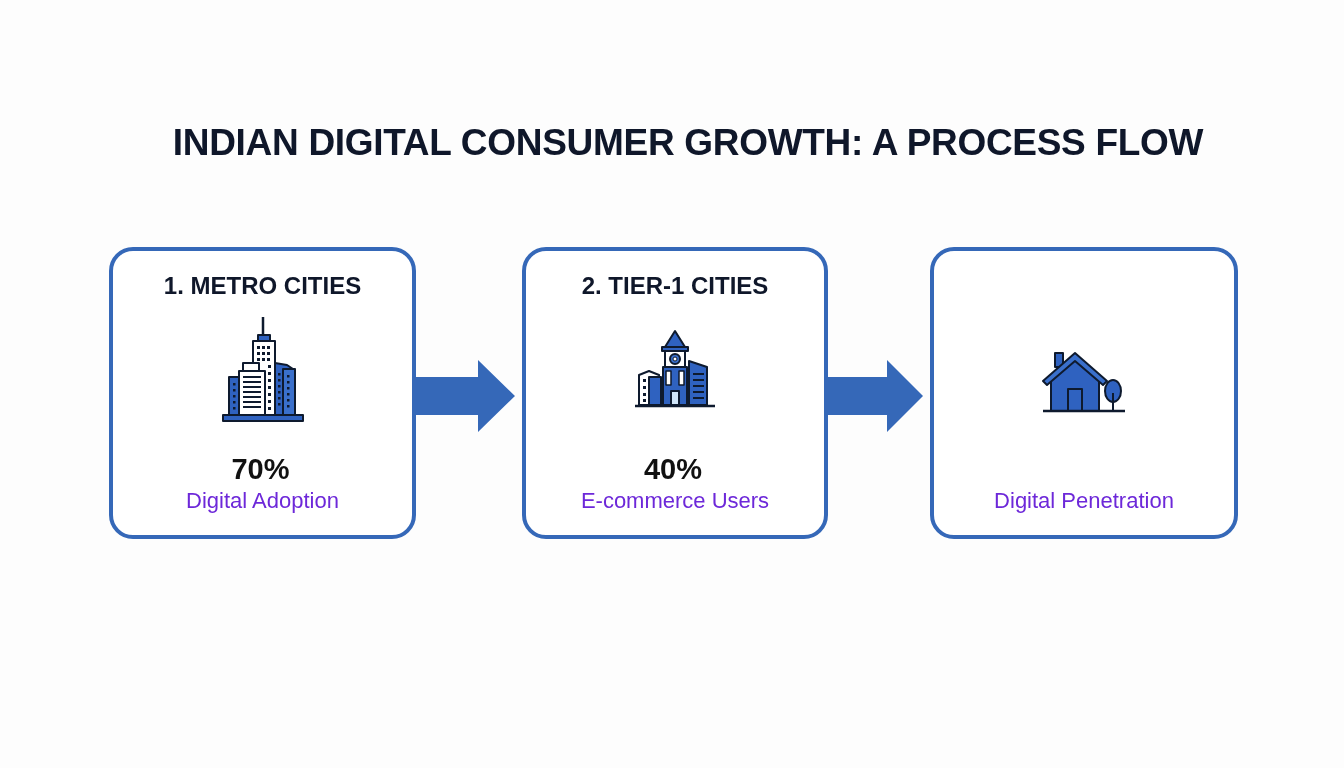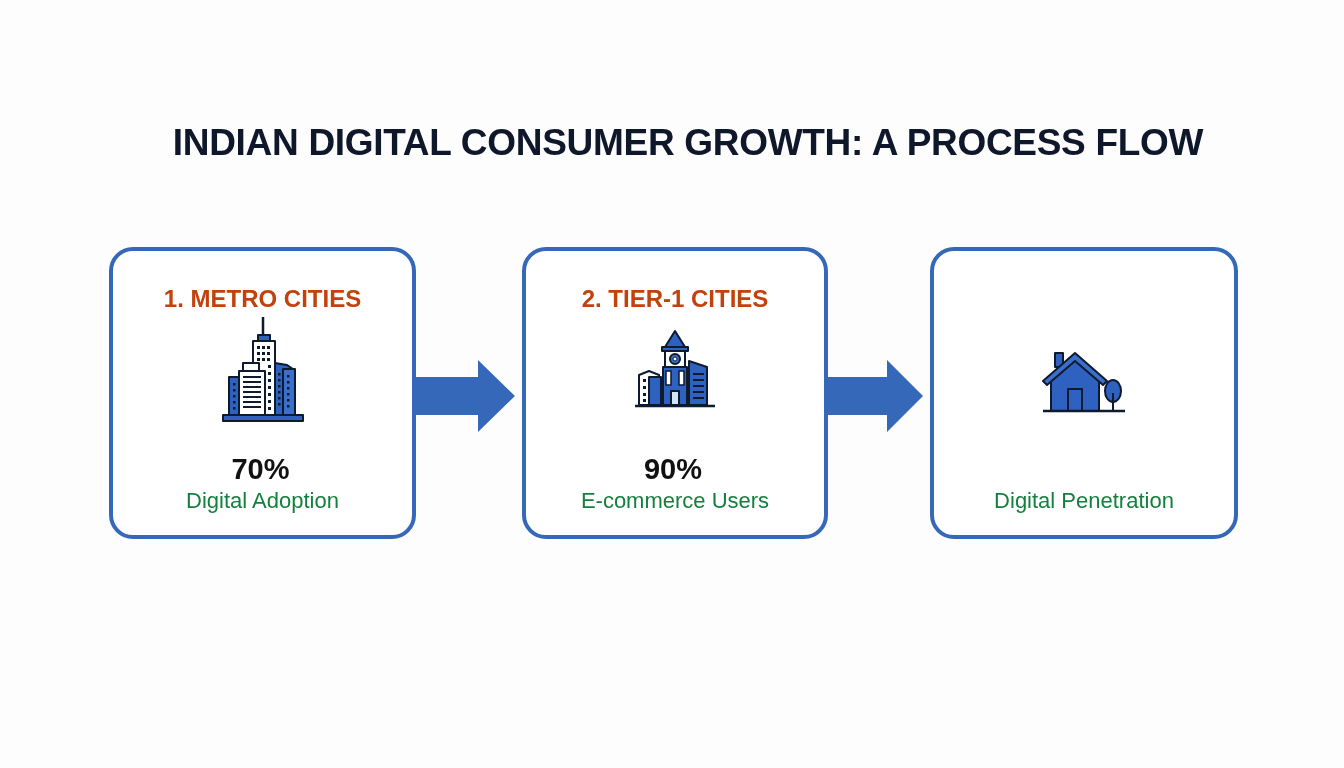--- a/index.html
+++ b/index.html
@@ -18,35 +18,34 @@
       position: absolute; top: 247px; width: 300px; height: 284px;
       border: 4px solid #3568b8; border-radius: 24px; background: #ffffff;
       box-sizing: content-box;
     }
     .step-1 { left: 109px; width: 299px; }
     .step-2 { left: 522px; width: 298px; }
     .step-3 { left: 930px; width: 300px; }
     .step-title {
       position: absolute; left: 10px; right: 10px; top: 20px;
       text-align: center; font-weight: bold; font-size: 24px; line-height: 29px;
-      color: #c2410c;
-      margin-top: 13px;
+      color: #0f172a;
     }
     .step-icon { position: absolute; left: 0; right: 0; text-align: center; }
     .step-1 .step-icon { top: 64px; }
     .step-2 .step-icon { top: 78px; }
     .step-3 .step-icon { top: 98px; }
     .step-value {
       position: absolute; left: 0; right: 4px; top: 201px;
       text-align: center; font-weight: bold; font-size: 29px; line-height: 34px;
       color: #111;
     }
     .step-label {
       position: absolute; left: 0; right: 0; top: 236px;
-      text-align: center; font-size: 22px; line-height: 28px; color: #15803d;
+      text-align: center; font-size: 22px; line-height: 28px; color: #6d28d9;
     }
     .arrow { position: absolute; top: 358px; }
     .arrow-1 { left: 416px; }
     .arrow-2 { left: 828px; }
   </style>
 </head>
 <body>
 
 <div class="title">INDIAN DIGITAL CONSUMER GROWTH: A PROCESS FLOW</div>
 
@@ -160,21 +159,21 @@
           <rect x="10" y="70" width="3" height="3"></rect>
         <rect x="60" y="44" width="11" height="2"></rect>
           <rect x="60" y="50" width="11" height="2"></rect>
         <rect x="60" y="56" width="11" height="2"></rect>
           <rect x="60" y="62" width="11" height="2"></rect>
         <rect x="60" y="68" width="11" height="2"></rect>
       </g>
       <line x1="2" y1="77" x2="82" y2="77" stroke="#0e1a2e" stroke-width="2.5"></line>
     </svg>
   </div>
-  <div class="step-value">90%</div>
+  <div class="step-value">40%</div>
   <div class="step-label">E-commerce Users</div>
 </div>
 
 <div class="arrow arrow-2">
   <svg width="96" height="76" viewBox="0 0 96 76">
     <path d="M0 19 L59 19 L59 2 L95 38 L59 74 L59 57 L0 57 Z" fill="#3568b8"></path>
   </svg>
 </div>
 
 <div class="step step-3">

